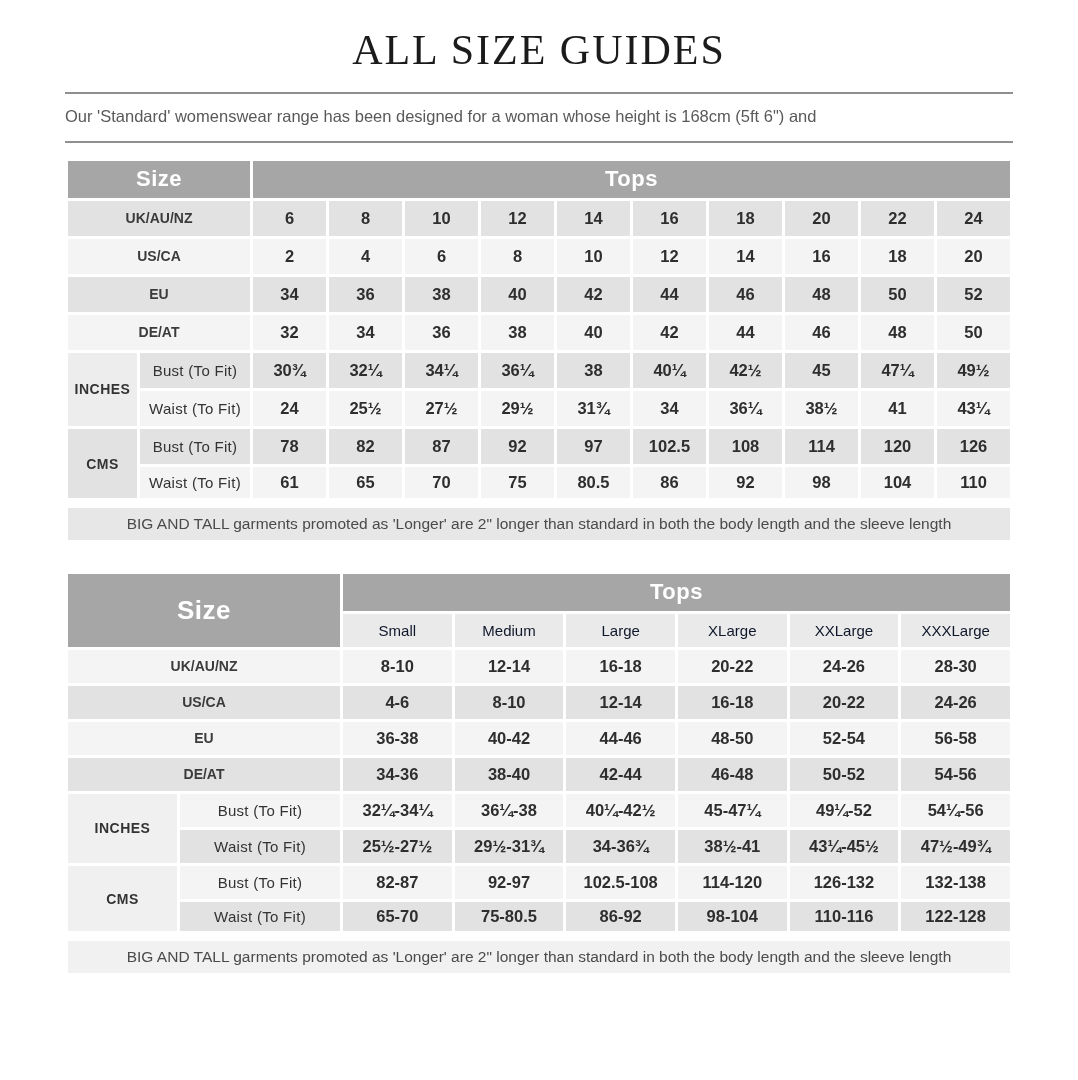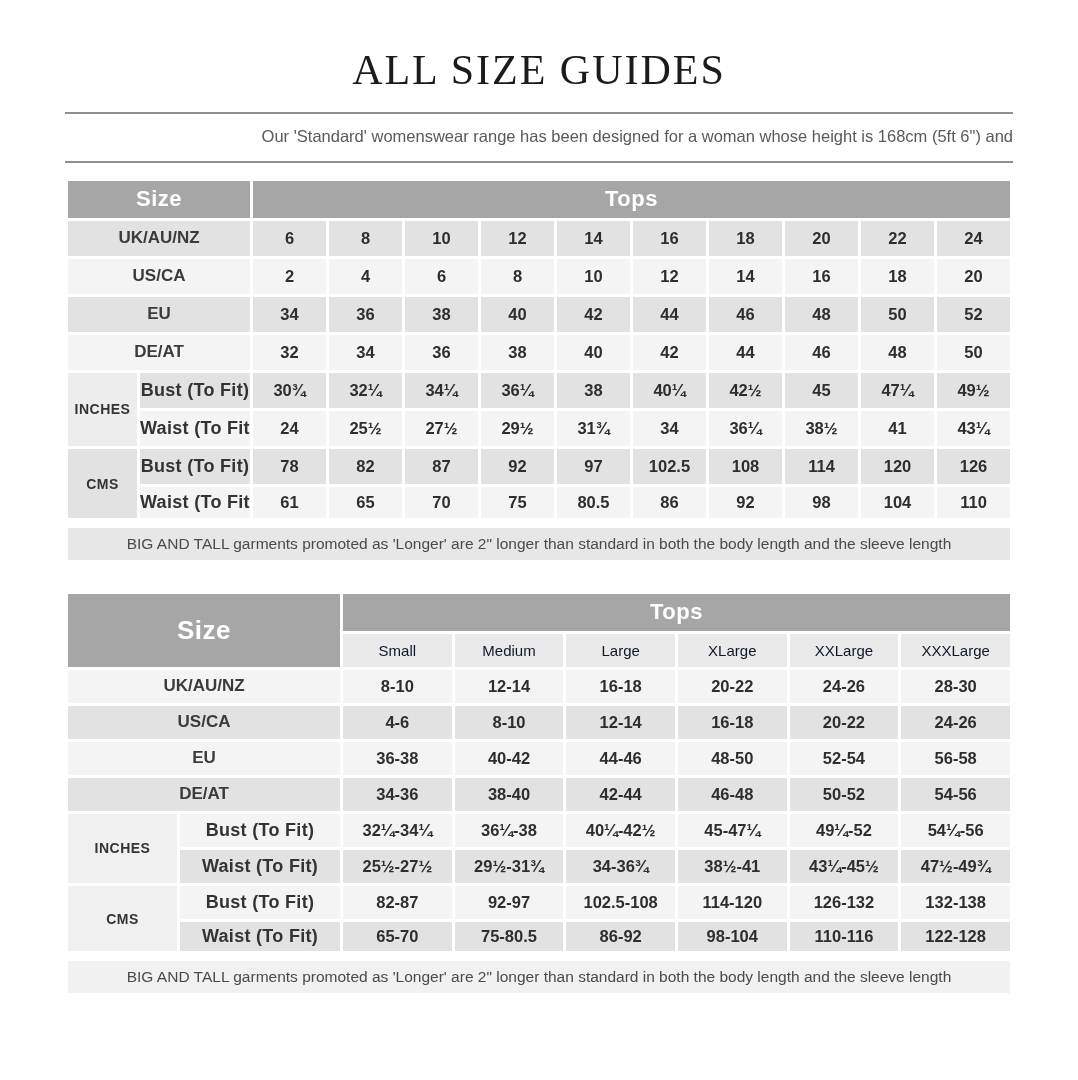--- a/index.html
+++ b/index.html
@@ -4,28 +4,28 @@
 <style>
   :root{
     --header-bg:#a6a6a6;
     --header-text:#ffffff;
     --row-dark:#e2e2e2;
     --row-light:#f4f4f4;
     --subheader-bg:#eaeaea;
   }
   html,body{margin:0;padding:0;background:#ffffff;}
   body{width:1078px;font-family:"Liberation Sans",sans-serif;}
-  .page{padding:26px 65px 40px;margin-top:20px;}
+  .page{padding:26px 65px 40px;}
   h1.page-title{
     font-family:"Liberation Serif","DejaVu Serif",serif;
     font-weight:400;font-size:42px;letter-spacing:2px;
     text-align:center;color:#1b1b1b;margin:0 0 18px;
   }
   hr.rule{border:none;border-top:2px solid #8f8f8f;margin:0;height:0;}
-  .intro{text-align:right;font-size:16.5px;color:#595959;margin:11px 0 13px;line-height:1.38;}
+  .intro{text-align:left;font-size:16.5px;color:#595959;margin:11px 0 13px;line-height:1.38;}
   .intro .line{display:block;}
 
   table.size-table{width:100%;border-collapse:collapse;table-layout:fixed;margin-top:15px;}
   table.t2{margin-top:28px;}
   .size-table th,.size-table td{
     border:3px solid #ffffff;text-align:center;vertical-align:middle;padding:0;
     overflow:hidden;white-space:nowrap;
   }
   th.size-cell,th.tops-cell{
     background:var(--header-bg);color:var(--header-text);
@@ -33,23 +33,23 @@
   }
   .t1 tr.header-row{height:40px;}
   .t2 tr.header-row{height:40px;}
   .t2 th.size-cell{font-size:26px;}
   .t2 tr.subheader-row{height:36px;}
   .subheader-row th{background:var(--subheader-bg);color:#0f172a;font-size:15px;font-weight:400;}
   .t1 tr.body-row{height:38px;}
   .t2 tr.body-row{height:36px;}
   tr.row-dark > td{background:var(--row-dark);}
   tr.row-light > td{background:var(--row-light);}
-  td.row-label{font-size:17px;font-weight:700;color:#3b3b3b;}
+  td.row-label{font-size:14px;font-weight:700;color:#3b3b3b;}
   td.val{font-size:16.5px;font-weight:700;color:#2e2e2e;}
-  td.measure-label{font-size:18px;font-weight:700;color:#333333;letter-spacing:.3px;}
+  td.measure-label{font-size:15px;font-weight:400;color:#333333;letter-spacing:.3px;}
   td.group-cell{font-size:14px;font-weight:700;color:#333333;letter-spacing:.5px;}
   #table1 td.group-cell.g0{background:#ededed;}
   #table1 td.group-cell.g1{background:#e2e2e2;}
   #table2 td.group-cell{background:#f0f0f0;}
   tr.footnote-row{height:38px;}
   td.footnote{font-size:15.5px;font-weight:400;color:#4a4a4a;border-top-width:10px;white-space:normal;text-align:center;}
   #table1 td.footnote{background:#e7e7e7;}
   #table2 td.footnote{background:#f1f1f1;}
 </style>
 </head>

